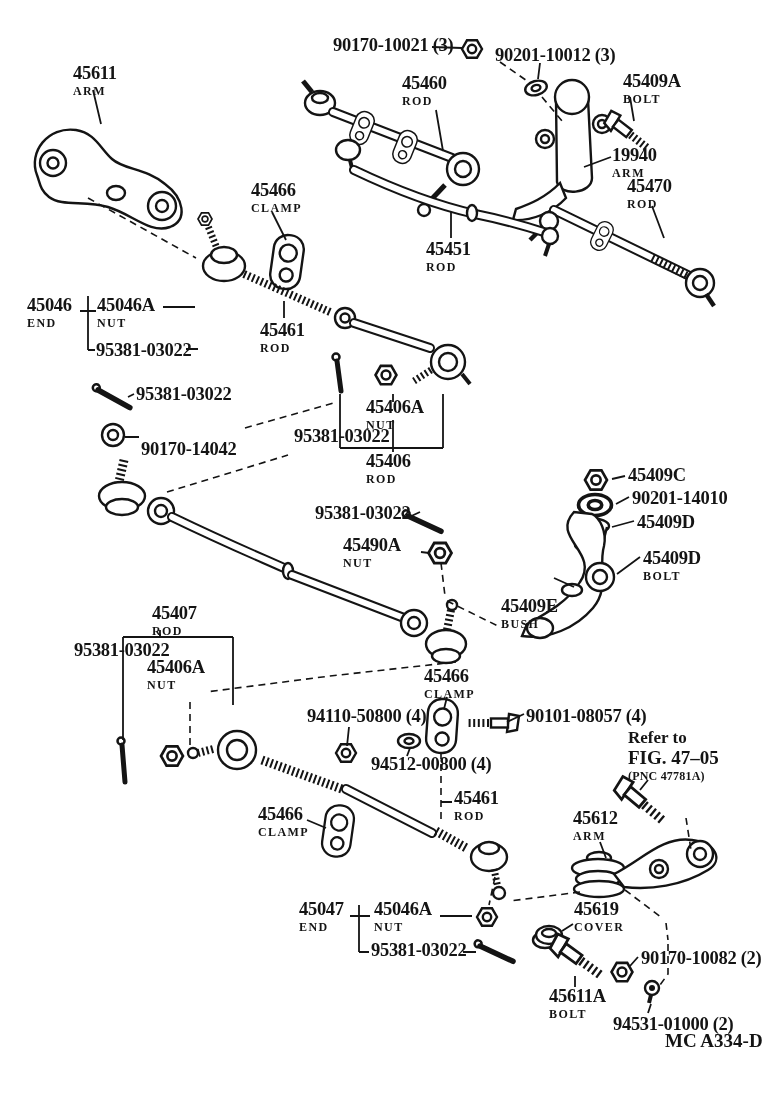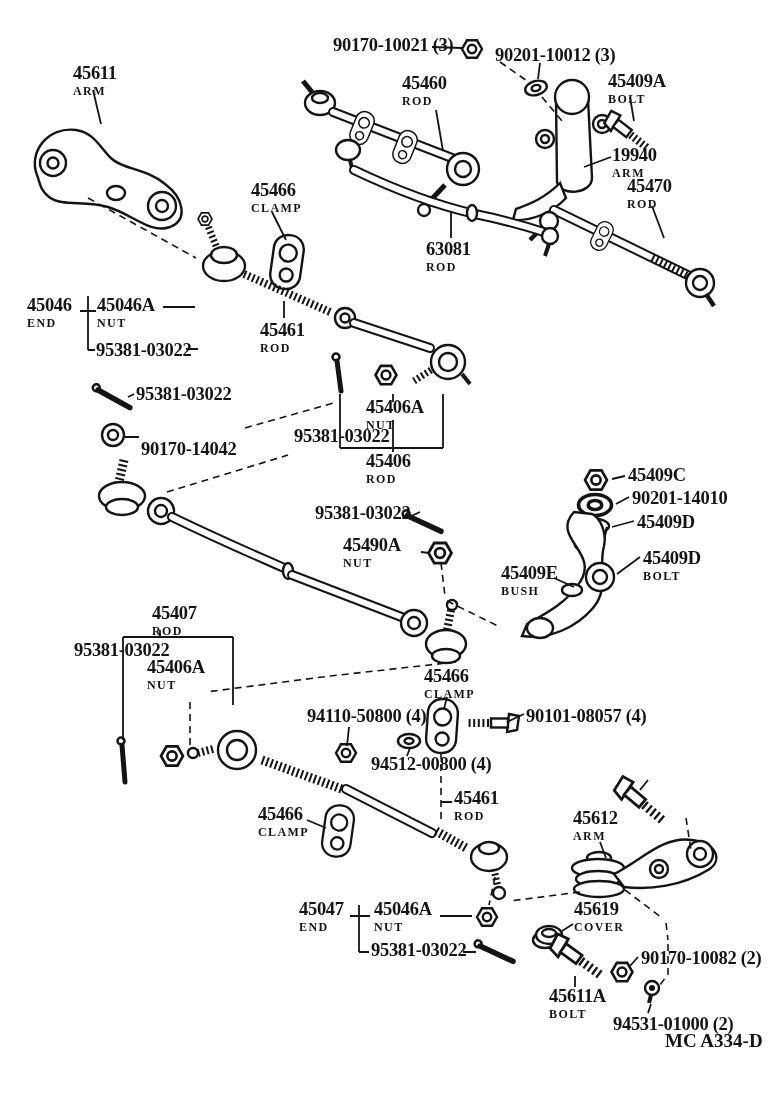--- a/index.html
+++ b/index.html
@@ -301,38 +301,38 @@
       <span class="part">90201-10012 (3)</span>
     </div>
   <div class="lbl" style="left:73px;top:64px">
       <span class="part">45611</span>
       <span class="sub">ARM</span>
     </div>
   <div class="lbl" style="left:402px;top:74px">
       <span class="part">45460</span>
       <span class="sub">ROD</span>
     </div>
-  <div class="lbl" style="left:608px;top:72px">
+  <div class="lbl" style="left:623px;top:72px">
       <span class="part">45409A</span>
       <span class="sub">BOLT</span>
     </div>
   <div class="lbl" style="left:612px;top:146px">
       <span class="part">19940</span>
       <span class="sub">ARM</span>
     </div>
   <div class="lbl" style="left:627px;top:177px">
       <span class="part">45470</span>
       <span class="sub">ROD</span>
     </div>
   <div class="lbl" style="left:251px;top:181px">
       <span class="part">45466</span>
       <span class="sub">CLAMP</span>
     </div>
   <div class="lbl" style="left:426px;top:240px">
-      <span class="part">63081</span>
+      <span class="part">45451</span>
       <span class="sub">ROD</span>
     </div>
   <div class="lbl" style="left:27px;top:296px">
       <span class="part">45046</span>
       <span class="sub">END</span>
     </div>
   <div class="lbl" style="left:97px;top:296px">
       <span class="part">45046A</span>
       <span class="sub">NUT</span>
     </div>
@@ -373,21 +373,21 @@
   <div class="lbl" style="left:632px;top:489px">
       <span class="part">90201-14010</span>
     </div>
   <div class="lbl" style="left:637px;top:513px">
       <span class="part">45409D</span>
     </div>
   <div class="lbl" style="left:643px;top:549px">
       <span class="part">45409D</span>
       <span class="sub">BOLT</span>
     </div>
-  <div class="lbl" style="left:501px;top:564px">
+  <div class="lbl" style="left:501px;top:597px">
       <span class="part">45409E</span>
       <span class="sub">BUSH</span>
     </div>
   <div class="lbl" style="left:152px;top:604px">
       <span class="part">45407</span>
       <span class="sub">ROD</span>
     </div>
   <div class="lbl" style="left:74px;top:641px">
       <span class="part">95381-03022</span>
     </div>
@@ -439,16 +439,21 @@
       <span class="part">90170-10082 (2)</span>
     </div>
   <div class="lbl" style="left:549px;top:987px">
       <span class="part">45611A</span>
       <span class="sub">BOLT</span>
     </div>
   <div class="lbl" style="left:613px;top:1015px">
       <span class="part">94531-01000 (2)</span>
     </div>
 
+  <div class="refer" style="left:628px;top:729px">
+    <span class="l1">Refer to</span>
+    <span class="l2">FIG. 47–05</span>
+    <span class="l3">(PNC 47781A)</span>
+  </div>
 
   <div class="footer-code" style="left:665px;top:1030px">MC A334-D</div>
 
 </div>
 
 </body></html>

